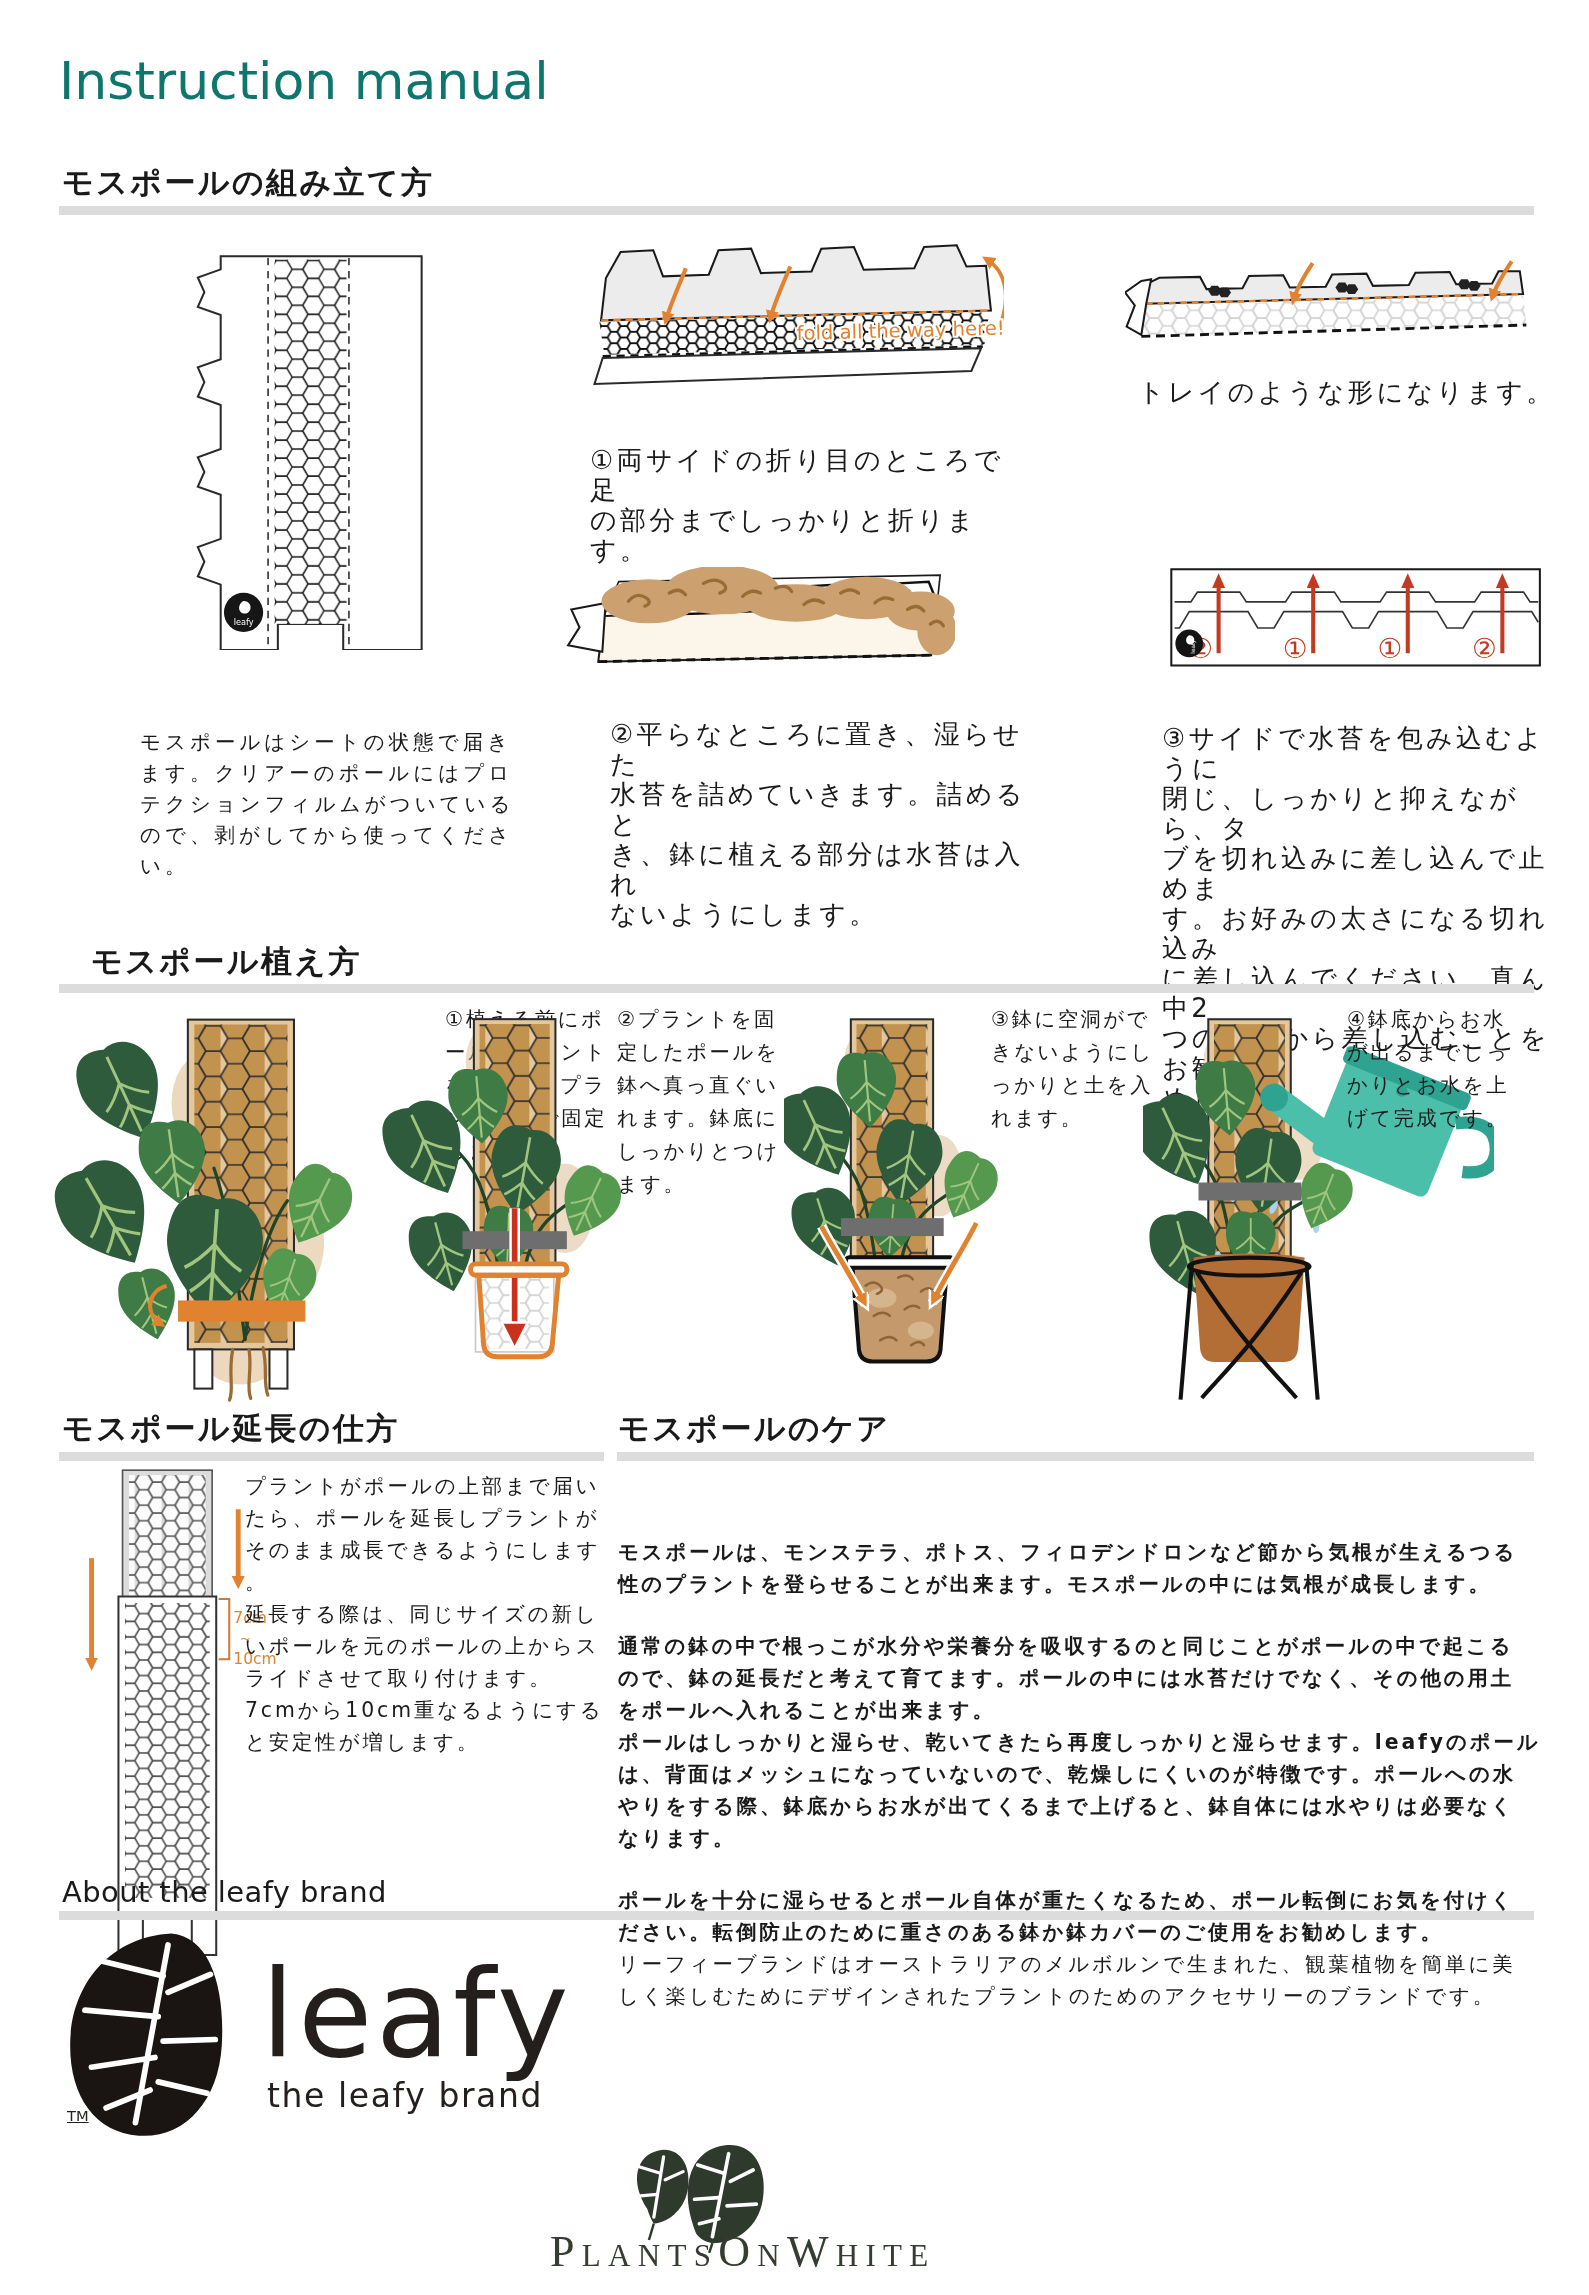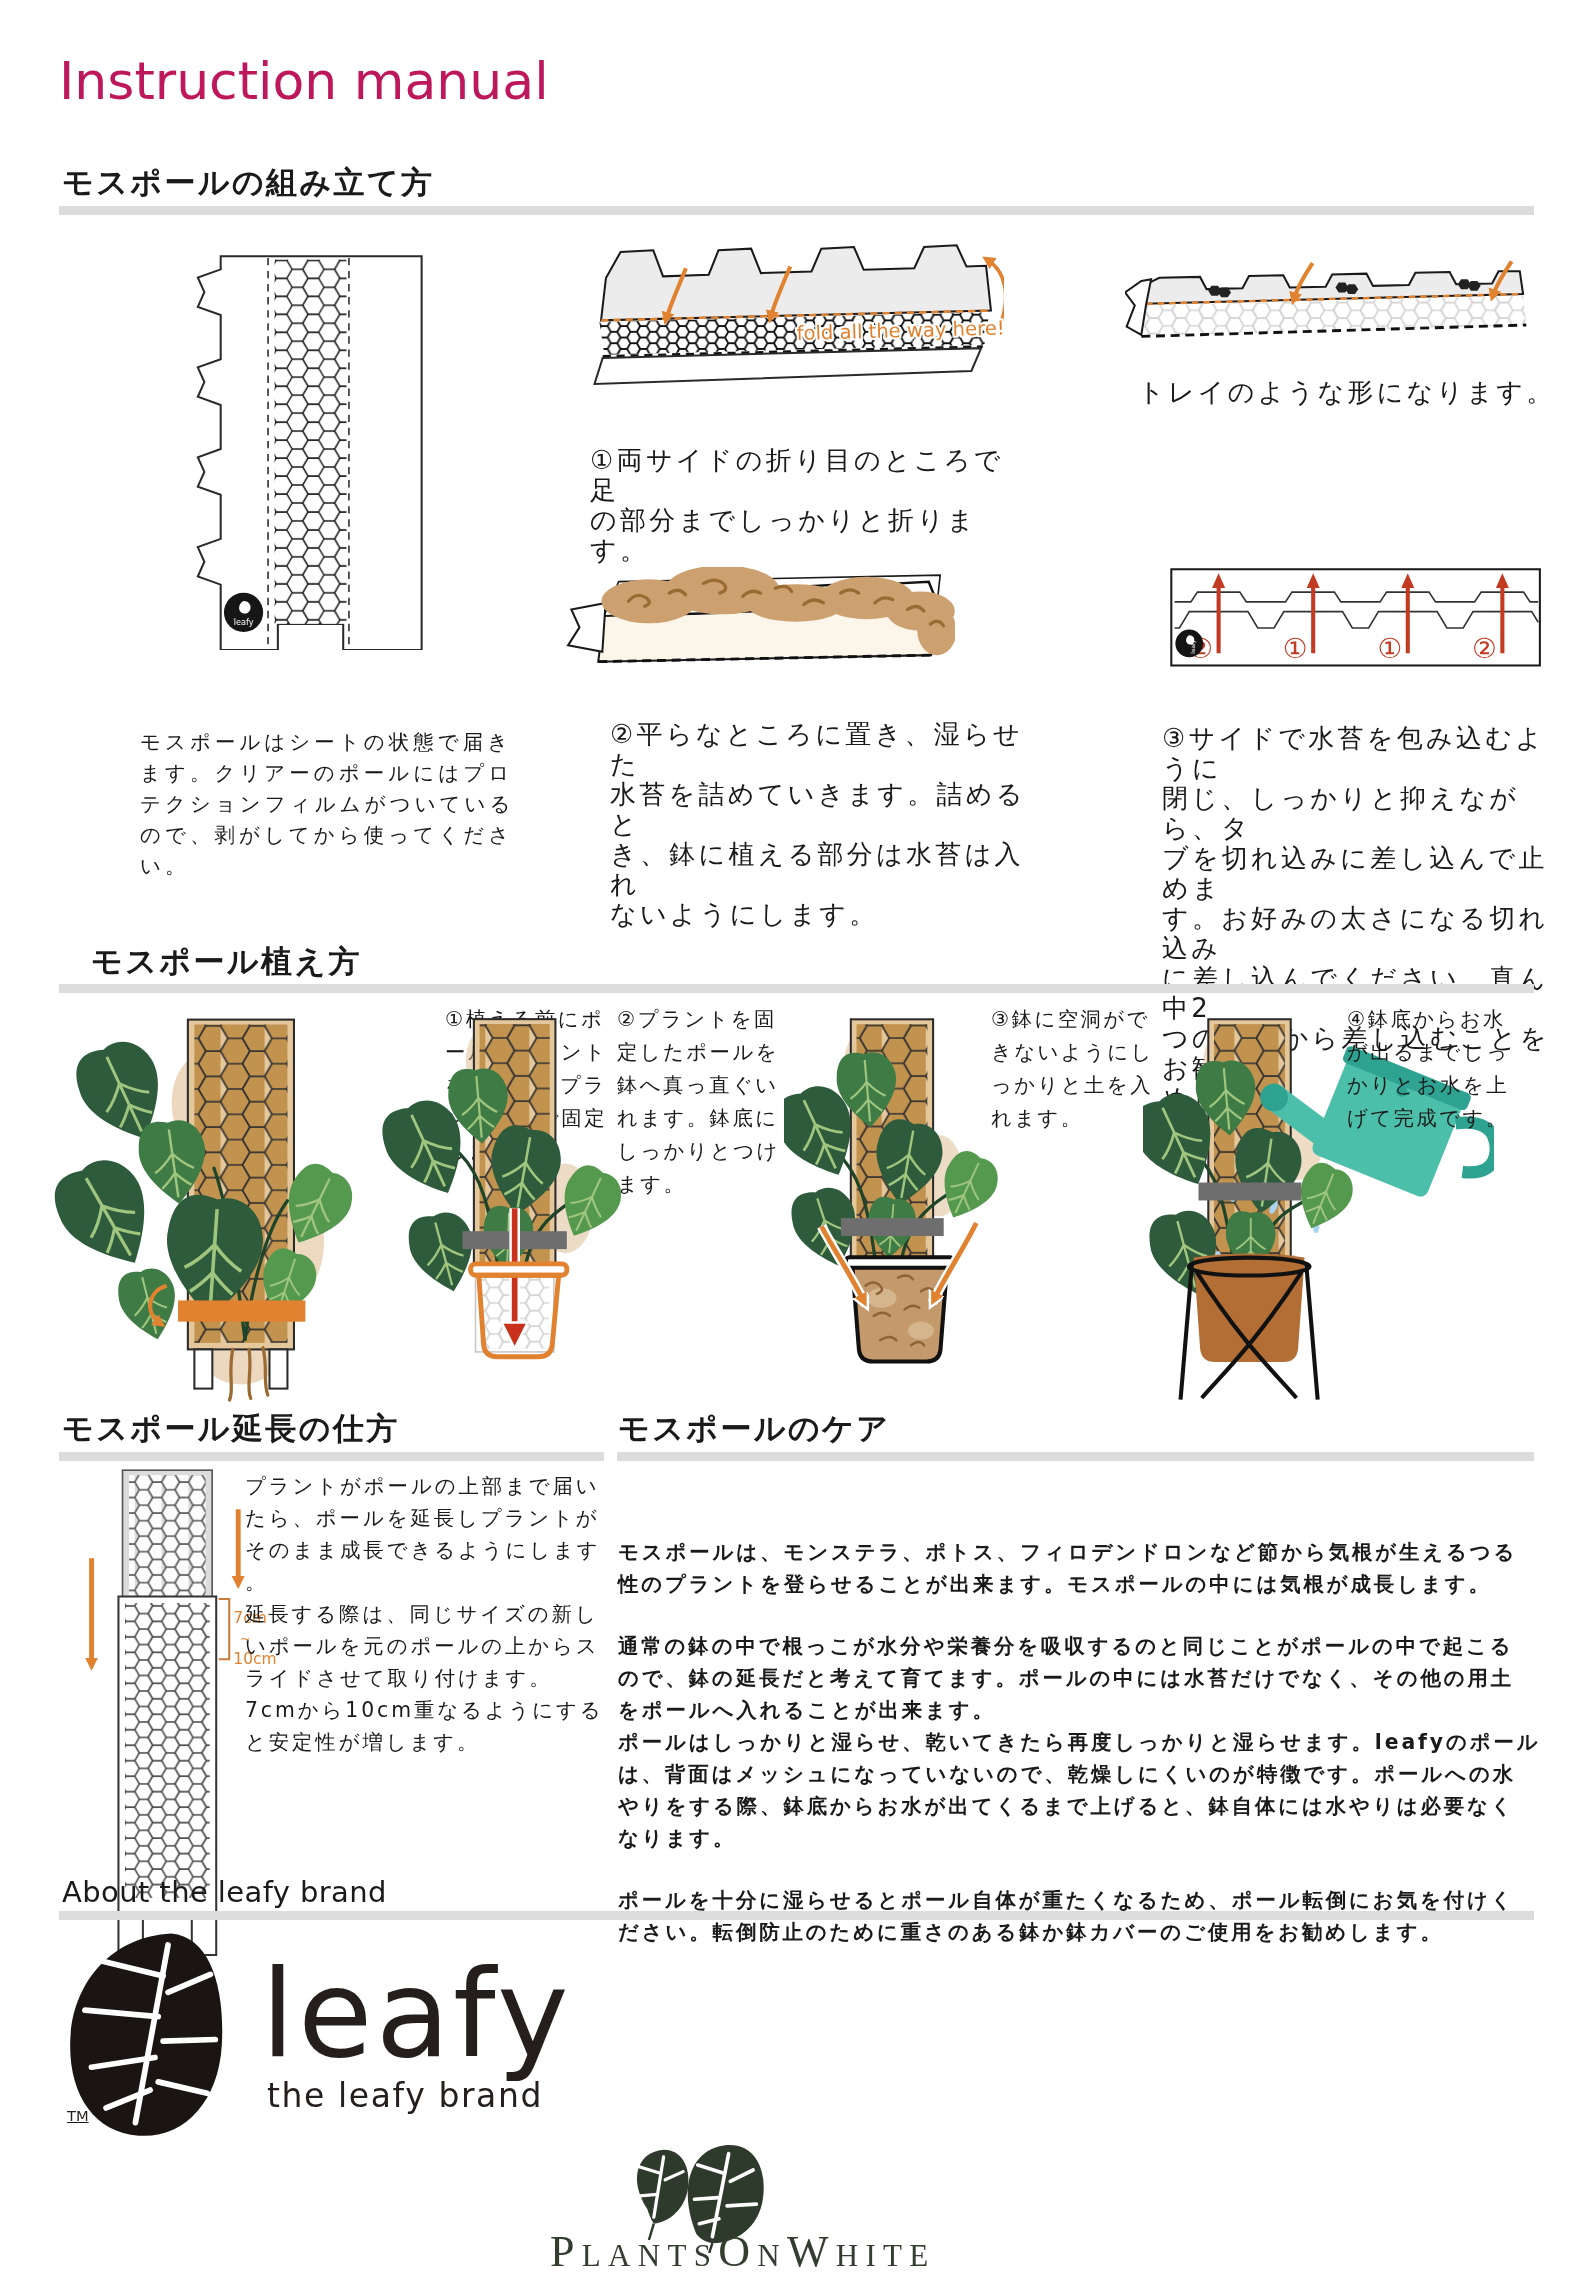--- a/index.html
+++ b/index.html
@@ -1,19 +1,19 @@
 <!DOCTYPE html>
 <html style="font-size:13px"><head>
 <meta charset="utf-8">
 <style>
   html,body{margin:0;padding:0;background:#888;}
   .page{position:relative;width:1589px;height:2295px;background:#ffffff;overflow:hidden;
         font-family:"DejaVu Sans","Liberation Sans",sans-serif;color:#1a1a1a;}
   .abs{position:absolute;}
-  .title{font-size:52px;font-weight:400;letter-spacing:0px;color:#be185d;}
+  .title{font-size:52px;font-weight:400;letter-spacing:0px;color:#0f766e;}
   .h-jp{font-size:31px;font-weight:700;letter-spacing:2.4px;}
   .h-en{font-size:29px;font-weight:400;letter-spacing:0.4px;}
   .rule{background:#dcdcdc;height:9px;}
   .jp{white-space:pre-line;font-size:20.4px;line-height:31px;letter-spacing:4.1px;}
   .jp-cap{white-space:pre-line;font-size:26px;line-height:30px;letter-spacing:3.3px;}
   .jp-step{white-space:pre-line;font-size:20.4px;line-height:33px;letter-spacing:2.4px;}
   .jp-body{white-space:pre-line;font-size:20.4px;line-height:32px;letter-spacing:2.9px;}
   .care-para{margin-bottom:30px;}
   .brand-leafy{font-size:121px;letter-spacing:3.3px;color:#241f1c;}
   .brand-sub{font-size:33px;letter-spacing:1.6px;color:#241f1c;}
@@ -449,20 +449,22 @@
       <path d="M190,2520 L112,2532"></path>
       <path d="M184,2560 L130,2582"></path>
       <path d="M206,2440 L258,2418"></path>
       <path d="M200,2500 L264,2498"></path>
       <path d="M194,2550 L254,2564"></path>
     </g>
   </svg>
   <div class="abs tm" style="left:67px;top:2107px;text-decoration:underline;">TM</div>
   <div class="abs brand-leafy" style="left:261px;top:1944px;">leafy</div>
   <div class="abs brand-sub" style="left:267px;top:2076px;">the leafy brand</div>
+  <div class="abs jp-body" style="left:618px;top:1948px;width:939px;">リーフィーブランドはオーストラリアのメルボルンで生まれた、観葉植物を簡単に美
+しく楽しむためにデザインされたプラントのためのアクセサリーのブランドです。</div>
 
   <svg class="abs" style="left:572px;top:2135px;" width="245" height="118" viewBox="700 2615 300 145">
     <path d="M792,2706 C770,2672 778,2640 806,2634 C830,2629 846,2650 842,2680 C839,2704 820,2722 800,2724 C796,2718 794,2712 792,2706 Z" fill="#2E3B2C"></path>
     <g stroke="#ffffff" stroke-width="4" stroke-linecap="round" fill="none">
       <path d="M812,2642 L800,2716"></path>
         <path d="M808,2662 L782,2654"></path>
         <path d="M804,2688 L780,2690"></path>
         <path d="M814,2670 L836,2660"></path>
     </g>
     <path d="M852,2736 C830,2682 844,2634 886,2628 C920,2623 940,2652 934,2694 C929,2728 902,2748 872,2748 C862,2746 856,2742 852,2736 Z" fill="#2E3B2C"></path>

